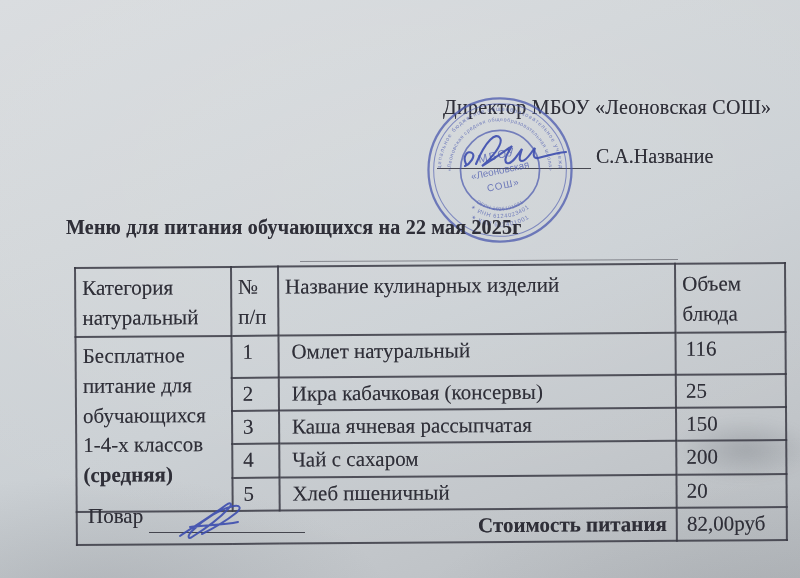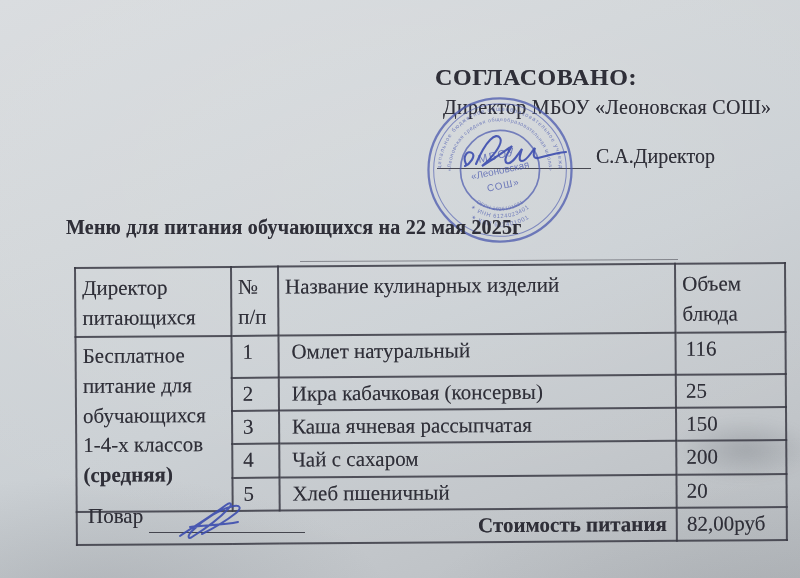--- a/index.html
+++ b/index.html
@@ -83,24 +83,23 @@
   }
   .cook-sig{ position:absolute;left:162px;top:496px;width:140px;height:44px; }
 </style>
 </head>
 <body>
 
 <div class="photo">
 
   <div class="shadow-blob"></div>
 
-  <div class="approval-title ink">СОГЛАСОВАНО:</div>
   <div class="approval-sub ink">Директор МБОУ «Леоновская СОШ»</div>
   <div class="sig-line"></div>
-  <div class="signer-name ink">С.А.Директор</div>
+  <div class="signer-name ink">С.А.Название</div>
 
   <svg class="stamp" viewBox="-85 -85 170 170">
     <defs>
       <path id="arcTopOuter" d="M -63,0 A 63,63 0 0 1 63,0"></path>
       <path id="arcTopInner" d="M -52,0 A 52,52 0 0 1 52,0"></path>
       <path id="arcBot1" d="M -60,0 A 60,60 0 0 0 60,0"></path>
       <path id="arcBot2" d="M -51,0 A 51,51 0 0 0 51,0"></path>
       <path id="arcBot3" d="M -43,0 A 43,43 0 0 0 43,0"></path>
     </defs>
     <g stroke="#4a58ae" fill="none">
@@ -146,21 +145,21 @@
 
   <table class="menu-table ink">
     <colgroup>
       <col style="width:156px">
         <col style="width:47px">
         <col style="width:399px">
         <col style="width:110px">
     </colgroup>
     <tbody>
       <tr class="hdr">
-        <th>Директор питающихся</th>
+        <th>Категория натуральный</th>
         <th>№ п/п</th>
         <th>Название кулинарных изделий</th>
         <th>Объем блюда</th>
       </tr>
       <tr class="r1">
         <td class="category" rowspan="5"><span>Бесплатное питание для обучающихся 1-4-х классов </span><span class="cat-bold">(средняя)</span></td>
         <td class="num">1</td>
         <td class="dish">Омлет  натуральный</td>
         <td class="vol">116</td>
       </tr>

